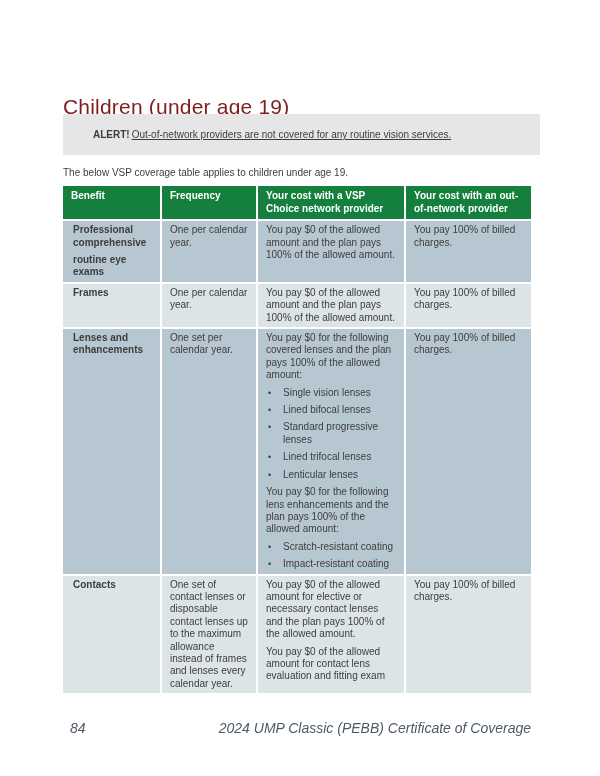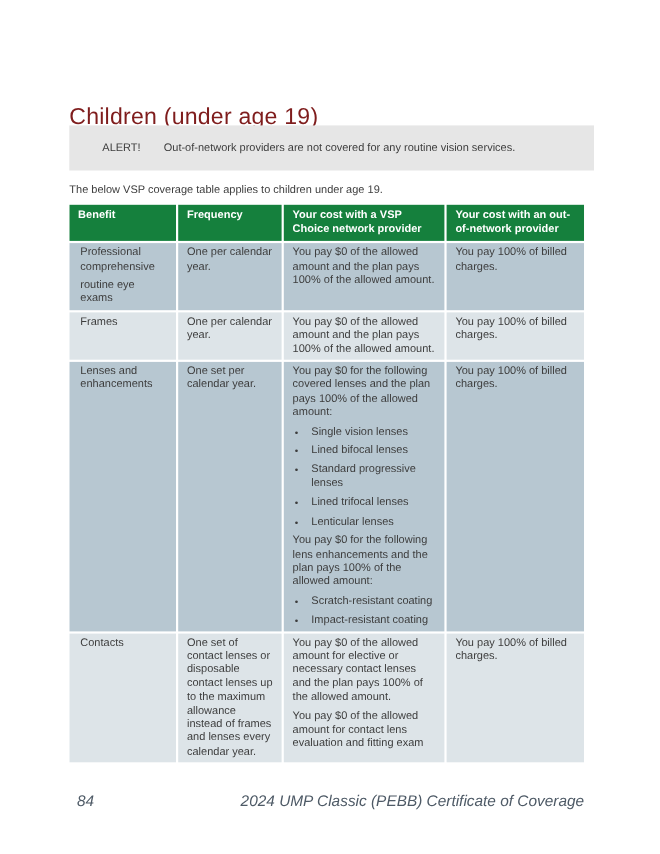--- a/index.html
+++ b/index.html
@@ -15,22 +15,22 @@
     font-size:21px; line-height:26px; color:#7f1d1d; font-weight:400;
     letter-spacing:0.2px;
   }
 
   .alert-box {
     position:absolute; top:114px; left:63px; width:477px; height:41px;
     background:#e6e6e6; box-sizing:border-box;
     display:flex; align-items:center; padding-left:30px;
     font-size:10px; line-height:13px;
   }
-  .alert-box .alert-label { font-weight:normal; }
-  .alert-box .alert-text { margin-left:21px; }
+  .alert-box .alert-label { font-weight:bold; }
+  .alert-box .alert-text { margin-left:2px;text-decoration:underline; }
 
   .intro {
     position:absolute; top:166px; left:63px;
     font-size:10px; line-height:13px;
   }
 
   .table-wrap {
     position:absolute; top:186px; left:63px; width:468px; height:526px;
     overflow:hidden;
   }
@@ -44,21 +44,21 @@
     box-sizing:border-box;
     padding:3px 8px 3px 8px;
     font-size:10px; line-height:12.4px;
   }
   .hcell {
     background:#15803d; color:#ffffff; font-weight:bold;
     padding:4px 8px; line-height:12.6px; min-height:33px;
   }
   .trow.dark  .cell:not(.hcell) { background:#b7c7d1; }
   .trow.light .cell:not(.hcell) { background:#dde4e8; }
-  .benefit { font-weight:normal; padding-left:10px; }
+  .benefit { font-weight:bold; padding-left:10px; }
 
   .cell p  { margin:0 0 5px 0; }
   .cell ul { margin:0 0 5px 0; padding:0; list-style:none; }
   .cell > :last-child { margin-bottom:0; }
   .cell li { position:relative; padding-left:17px; margin:0 0 5px 0; }
   .cell li:last-child { margin-bottom:0; }
   .cell li::before {
     content:"\2022";
     position:absolute; left:2px; top:0;
     font-size:9px;

